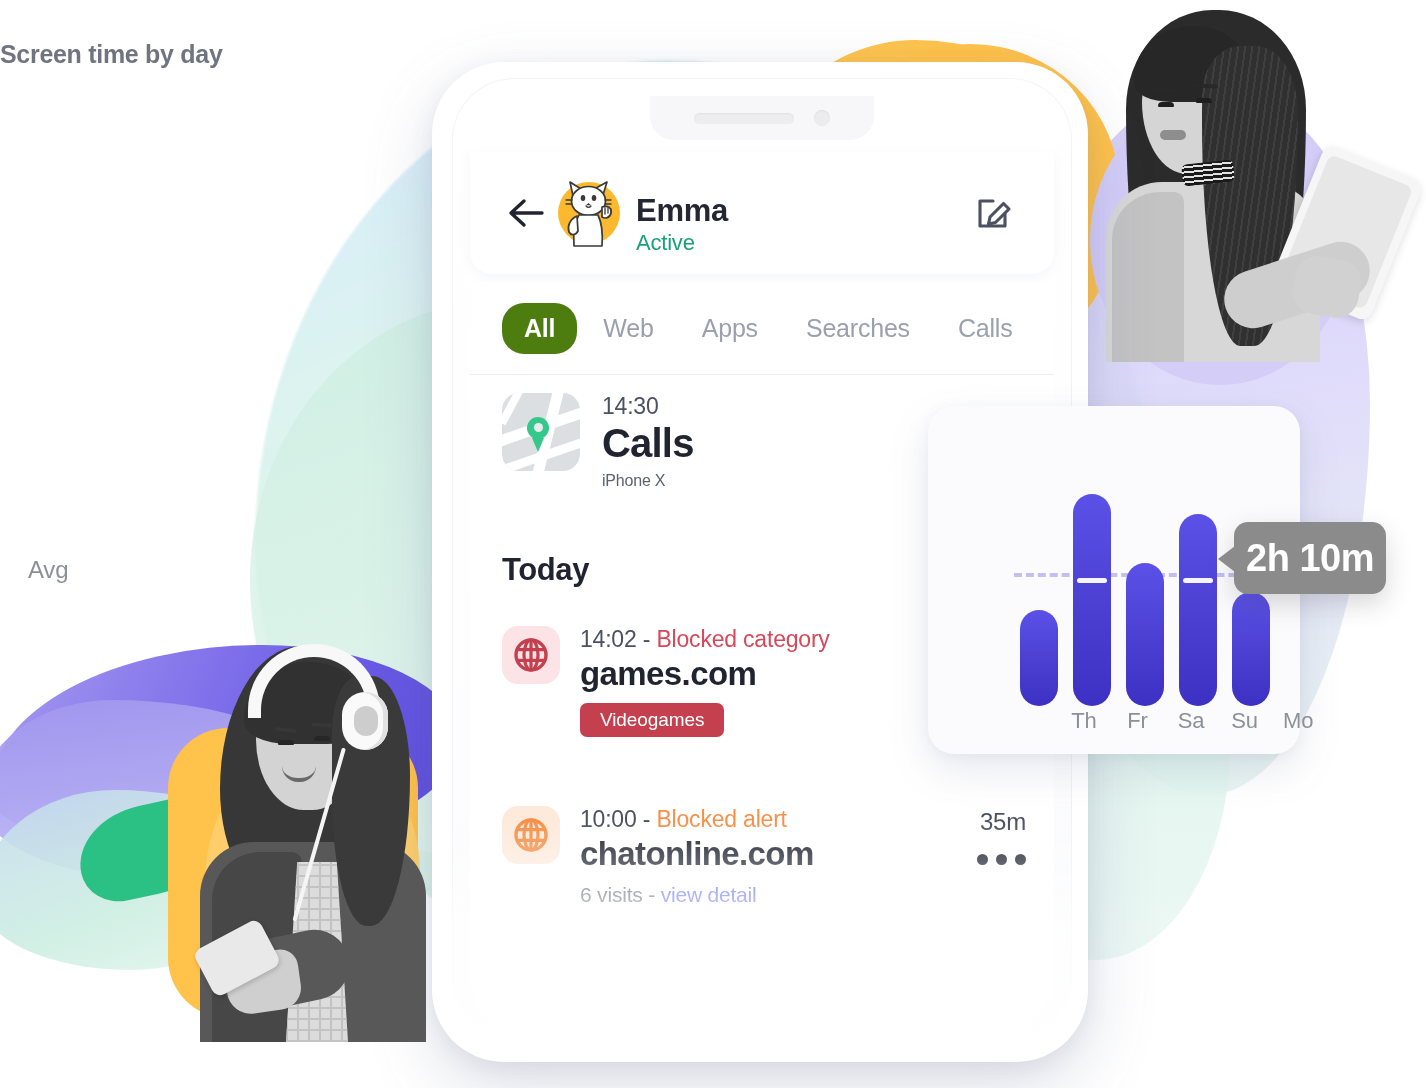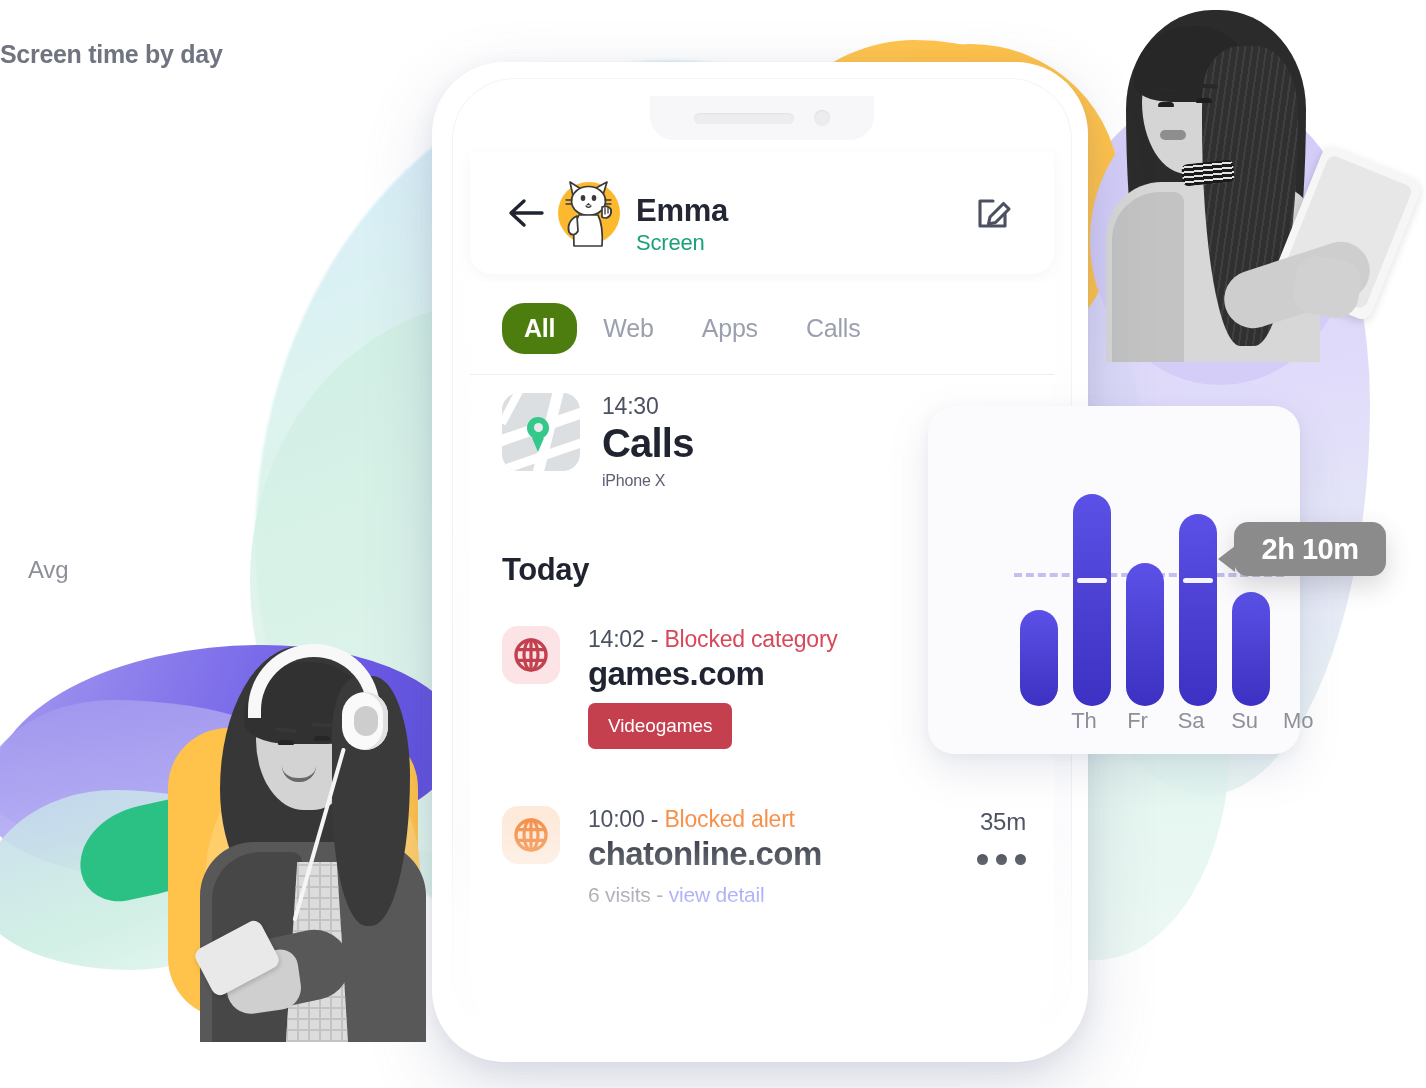--- a/index.html
+++ b/index.html
@@ -215,26 +215,26 @@
   .loc-txt .h { font-size:40px; font-weight:700; color:#1f2430; letter-spacing:-.8px; margin-top:1px; line-height:1.1; }
   .loc-txt .d { font-size:16px; color:#5c6170; margin-top:7px; letter-spacing:-.2px; }
 
   .today-h { position:absolute; left:502px; top:552px; font-size:31px; font-weight:700; color:#1f2430; letter-spacing:-.4px; }
 
   
   .act { position:absolute; left:502px; display:flex; gap:20px; width:524px; }
   .act-ico { width:58px; height:58px; border-radius:16px; flex:0 0 auto; display:flex; align-items:center; justify-content:center; }
   .act-ico.red { background:#fbe3e6; }
   .act-ico.orange { background:#fdeadb; }
-  .act-main { flex:1 1 auto;margin-left:8px; }
+  .act-main { flex:1 1 auto; }
   .act-top { font-size:23px; color:#4b5160; letter-spacing:-.2px; }
   .act-top .tag-red { color:#d6485a; }
   .act-top .tag-orange { color:#f6904a; }
   .act-title { font-size:33px; font-weight:700; color:#1f2430; letter-spacing:-.6px; margin-top:2px; line-height:1.15; }
-  .pill { display:inline-block; margin-top:10px; background:#c4404f; color:#fff; font-size:19px; padding:12px 20px; border-radius:7px; letter-spacing:-.1px;text-align:right; }
+  .pill { display:inline-block; margin-top:10px; background:#c4404f; color:#fff; font-size:19px; padding:6px 20px; border-radius:7px; letter-spacing:-.1px;text-align:right; }
   .act-sub { font-size:21px; color:#5c6170; margin-top:10px; letter-spacing:-.2px; }
   .act-sub a { color:#5b63f0; text-decoration:none; }
   .act-right { text-align:right; flex:0 0 auto; padding-top:2px; }
   .act-right .dur { font-size:24px; color:#4b5160; letter-spacing:-.2px; }
   .dots { margin-top:18px; display:flex; gap:8px; justify-content:flex-end; cursor:pointer; }
   .dots i { width:11px; height:11px; background:#1f2430; border-radius:50%; display:block; }
 
   
   .chart-card {
     position:absolute; left:928px; top:406px; width:372px; height:348px;
@@ -245,23 +245,23 @@
   .chart-title { position:absolute; left:0; right:0; top:40px; text-align:left; font-size:25px; font-weight:700; color:#6f7480; letter-spacing:-.3px; }
   .avg-label { position:absolute; left:28px; top:556px; font-size:24px; color:#8d9099; letter-spacing:-.2px; }
   .avg-line { position:absolute; left:1014px; top:573px; width:270px; height:0; border-top:4px dashed #c4bef1; }
   .plot { position:absolute; left:1012px; top:480px; width:268px; height:226px; }
   .bar { position:absolute; bottom:0; width:38px; border-radius:20px;
          background: linear-gradient(180deg,#5b51e8 0%, #4a3fd0 55%, #3d31c3 100%); }
   .bar-tick { position:absolute; width:30px; height:5px; background:#fff; border-radius:3px; opacity:.95; }
   .xlabels { position:absolute; left:1057px; top:708px; width:268px; display:flex; }
   .xlabels span { flex:1; text-align:center; font-size:22px; color:#8d9099; letter-spacing:-.2px; }
   .tooltip {
-    position:absolute; left:1234px; top:522px; width:152px; height:54px;
+    position:absolute; left:1234px; top:522px; width:152px; height:72px;
     background:#8b8b8b; border-radius:14px; display:flex; align-items:center; justify-content:center;
-    color:#fff; font-size:29px; font-weight:700; letter-spacing:-.5px;
+    color:#fff; font-size:38px; font-weight:700; letter-spacing:-.5px;
     box-shadow: 0 10px 26px rgba(60,60,70,.20);
   }
   .tooltip:before { content:""; position:absolute; left:-16px; top:24px; width:0; height:0;
     border-top:13px solid transparent; border-bottom:13px solid transparent; border-right:17px solid #8b8b8b; }
 </style>
 </head>
 <body>
 
 <div id="stage">
 
@@ -333,35 +333,36 @@
         <g stroke="#3a3a3a" stroke-width="1.3" fill="none" stroke-linecap="round">
           <path d="M30 32 q2.5 2.6 5 0"></path>
           <path d="M16 26 h-6 M16 30 h-6 M49 26 h6 M49 30 h6"></path>
           <path d="M49 34 v6 M52 34 v5 M55 35 v4"></path>
         </g>
       </svg>
     </div>
 
     <div class="hname">
       <div class="nm">Emma</div>
-      <div class="st">Screen</div>
+      <div class="st">Active</div>
     </div>
 
     <div class="edit-btn">
       <svg width="40" height="40" viewBox="0 0 40 40">
         <path d="M30 21 V33 H5 V8 H18" stroke="#4b5160" stroke-width="3.1" fill="none" stroke-linecap="round" stroke-linejoin="round"></path>
         <path d="M15 24 L28.5 10.5 L34 16 L20.5 29.5 L13.5 31 Z" stroke="#4b5160" stroke-width="3.1" fill="none" stroke-linejoin="round"></path>
       </svg>
     </div>
   </div>
 
   <div class="tabs-strip">
     <div class="tab active">All</div>
     <div class="tab">Web</div>
     <div class="tab">Apps</div>
+    <div class="tab">Searches</div>
     <div class="tab">Calls</div>
   </div>
 
   <div class="loc-row">
     <div class="map-thumb">
       <div class="road r1"></div>
         <div class="road r2"></div>
       <div class="road r3"></div>
         <div class="road r4"></div>
       <div class="map-pin"></div>

